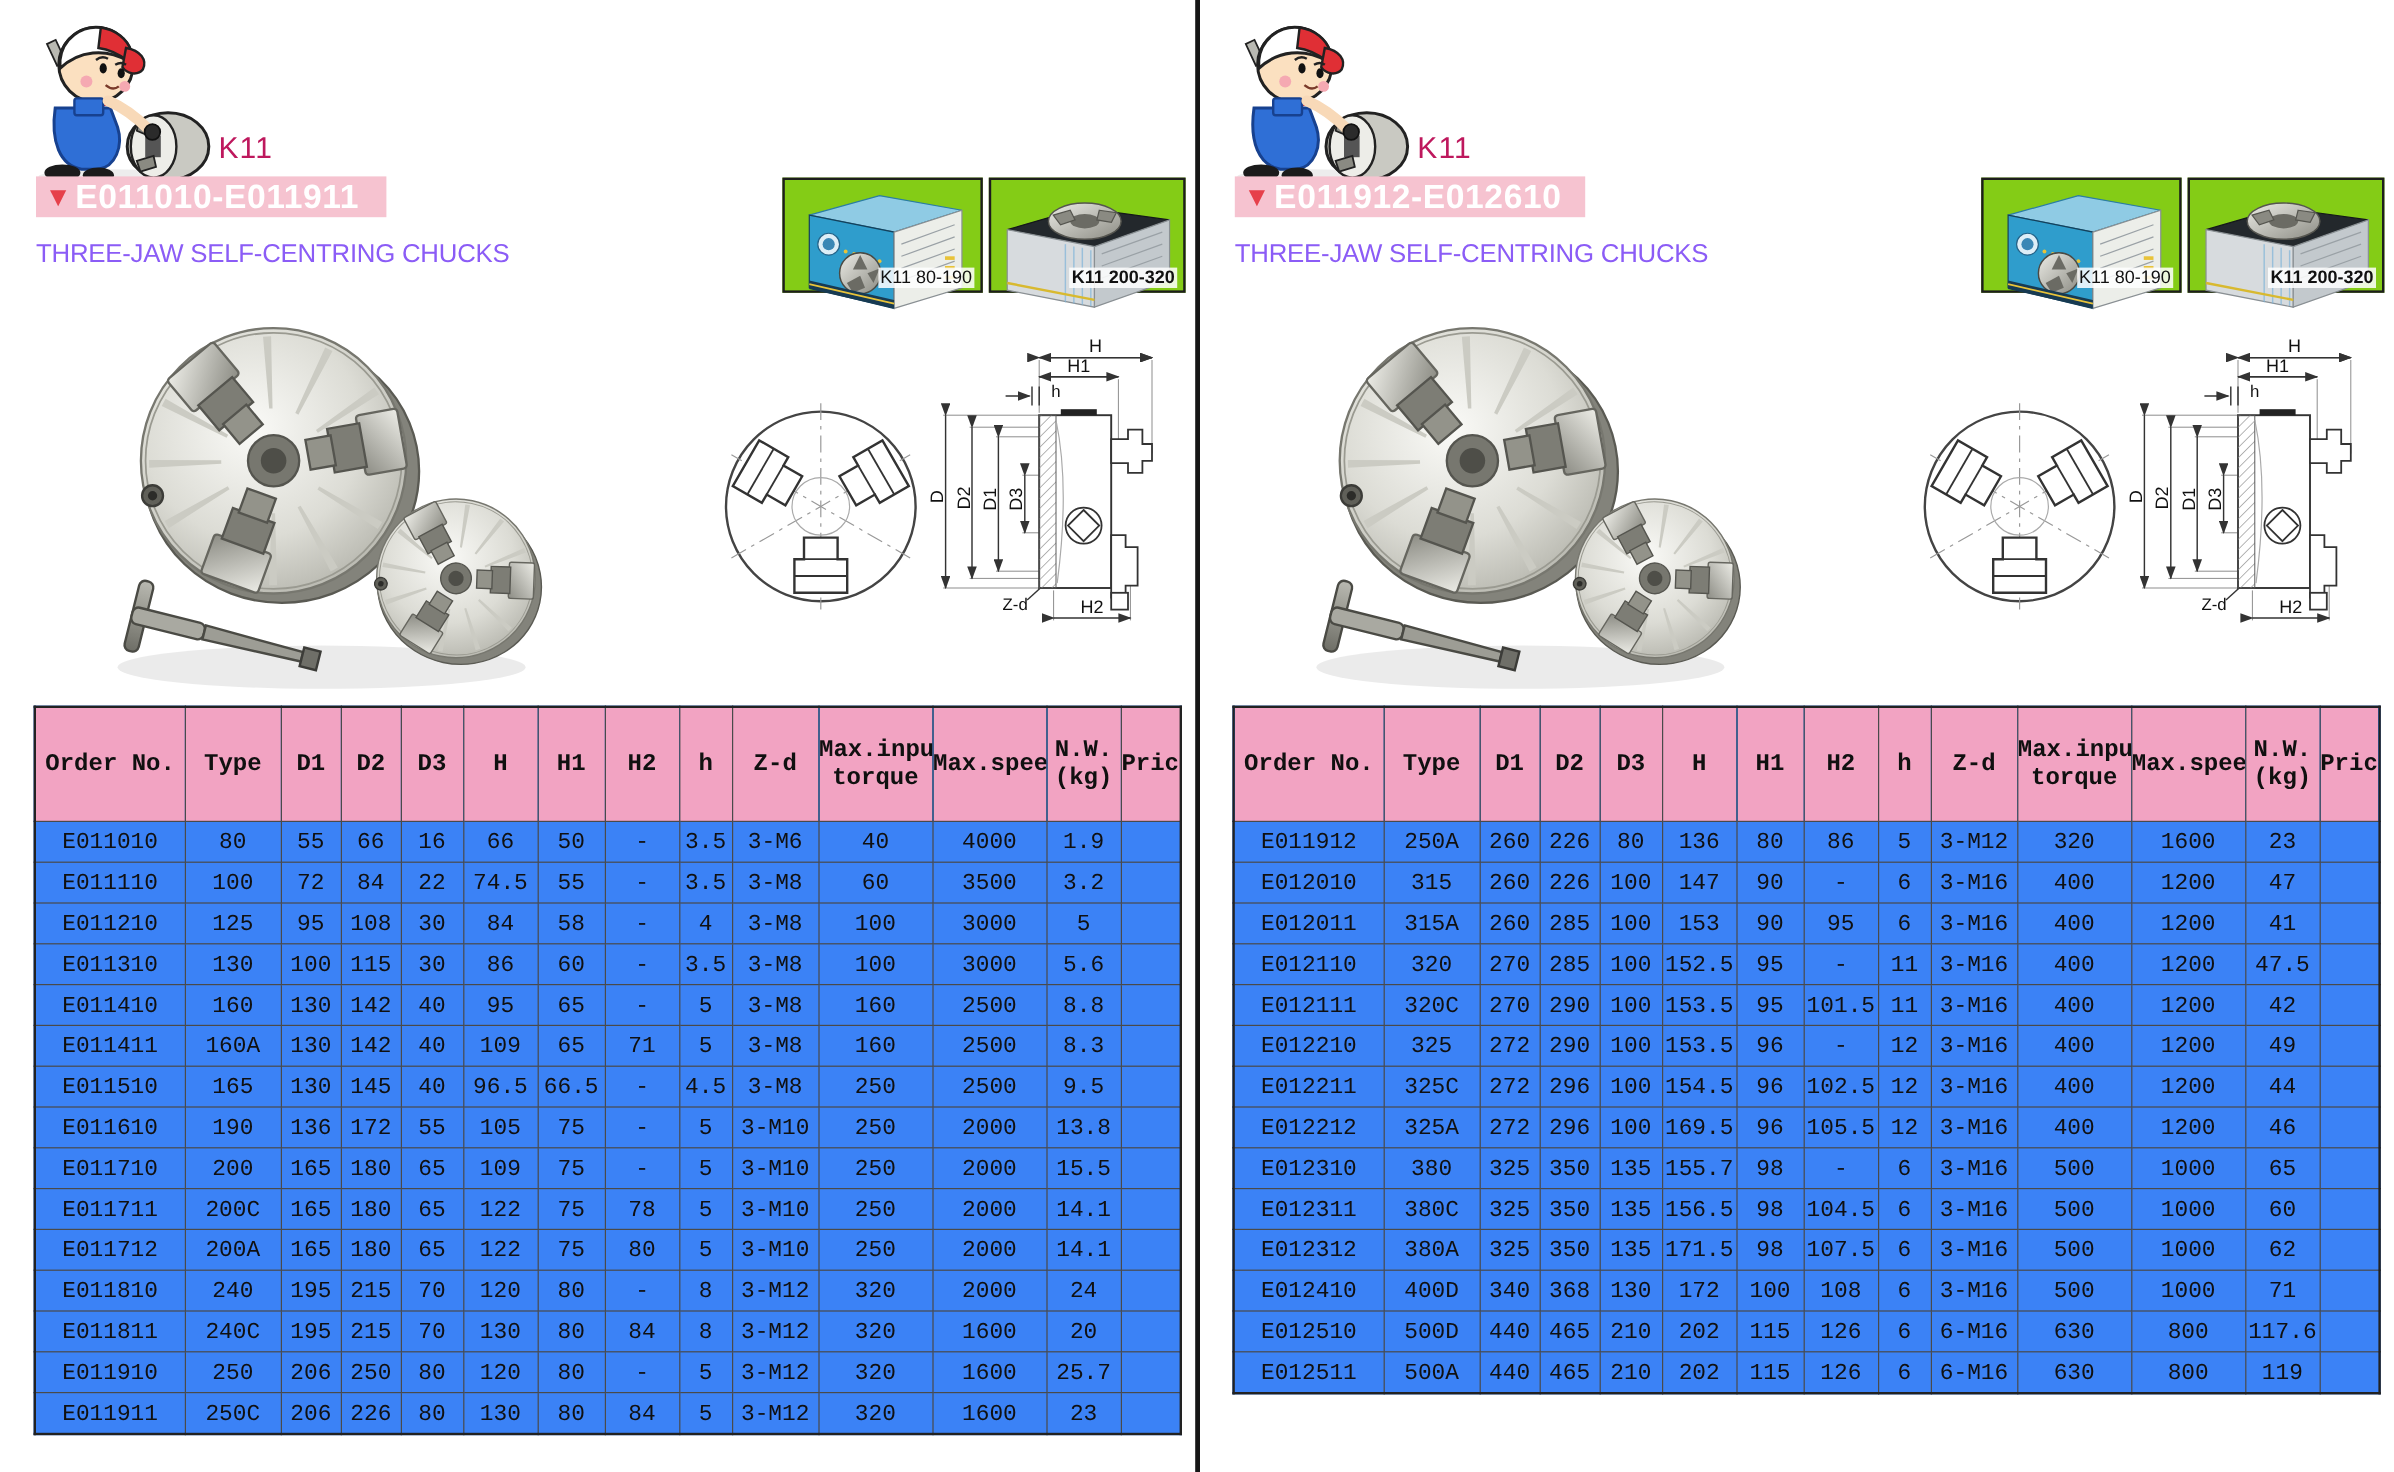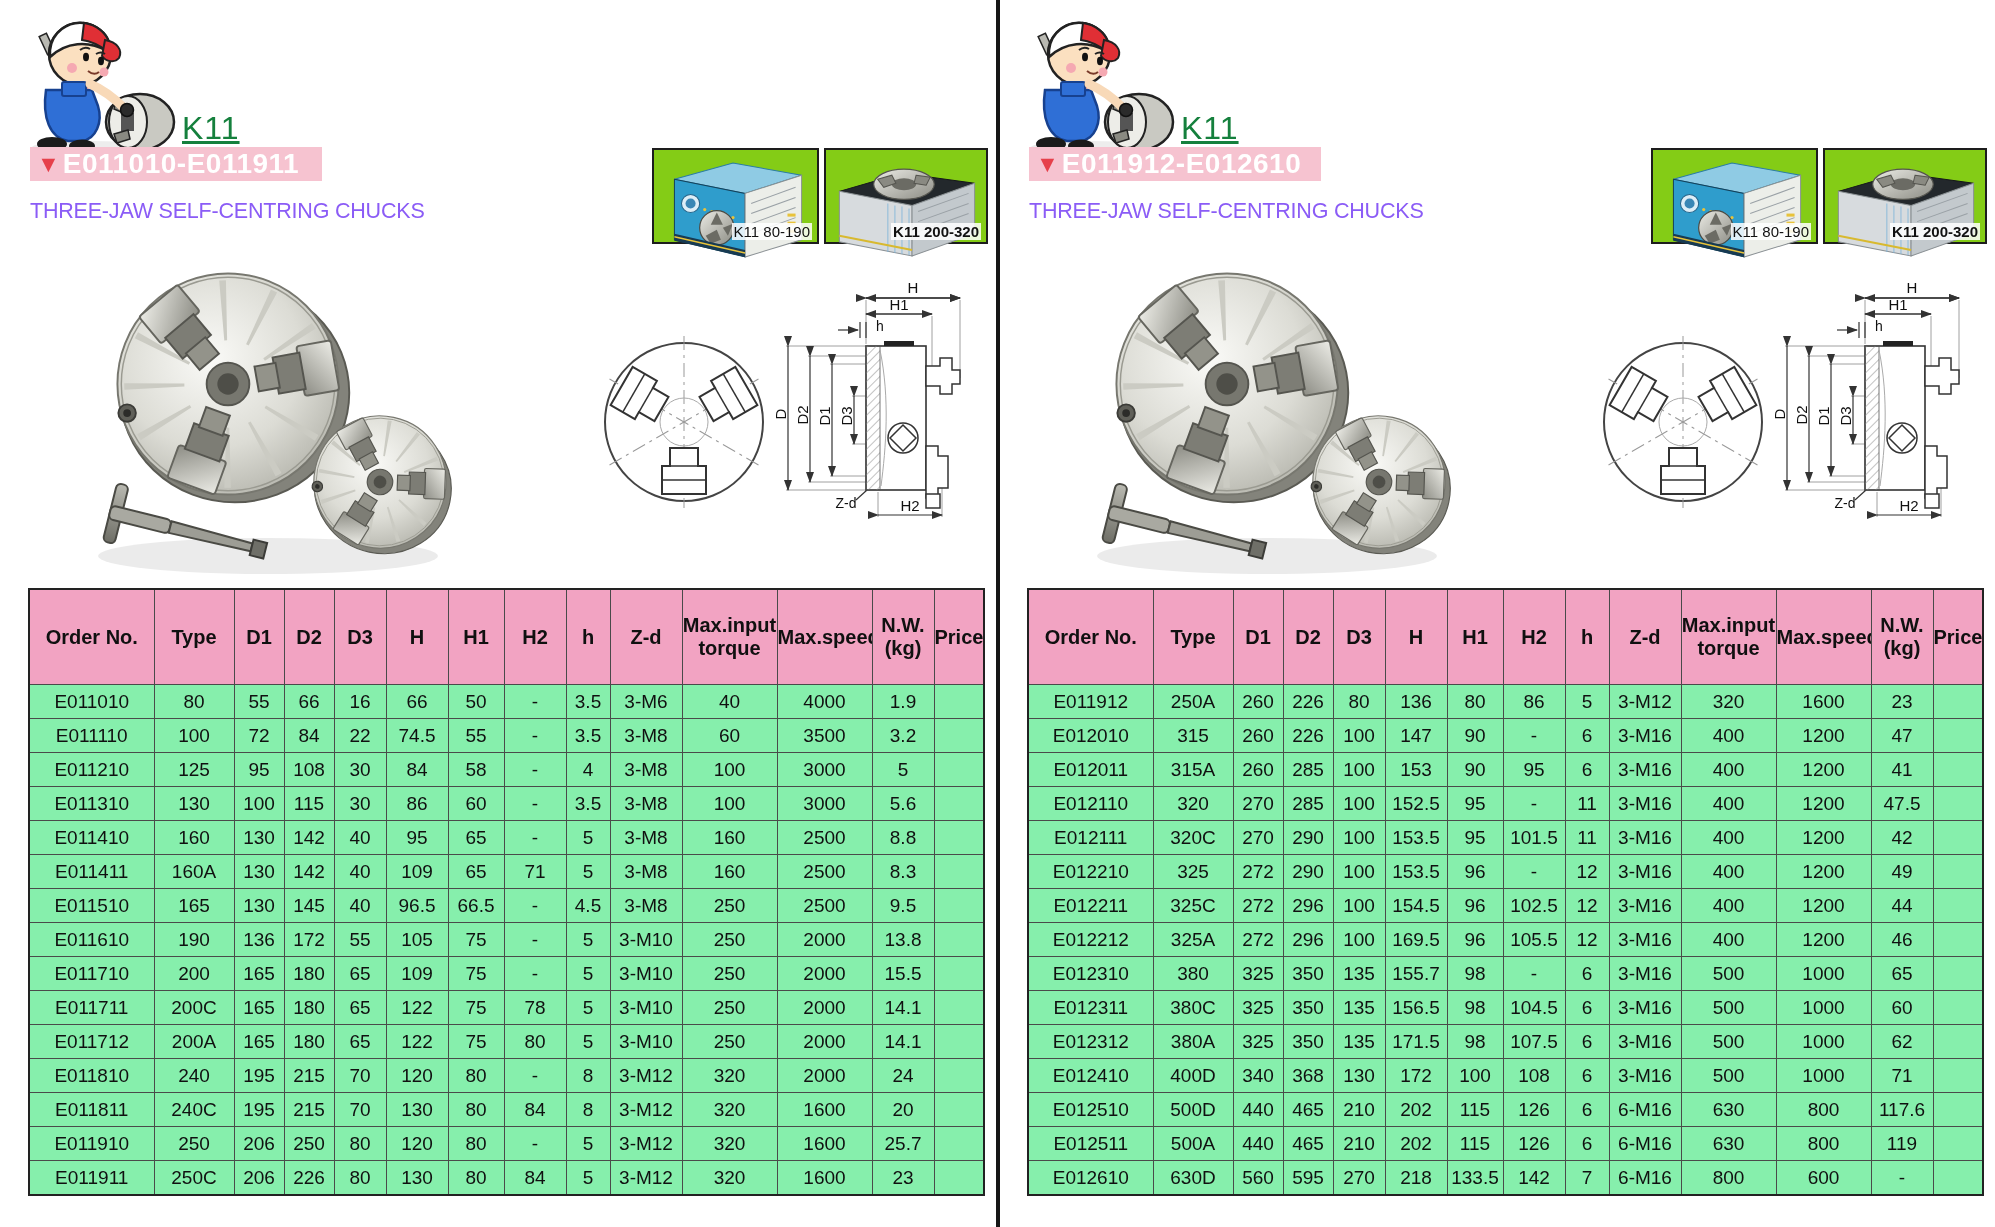--- a/index.html
+++ b/index.html
@@ -3,34 +3,34 @@
 <meta charset="utf-8">
 <style>
   html,body{margin:0;padding:0;background:#fff;}
   body{width:1995px;height:1227px;position:relative;font-family:"Liberation Sans",sans-serif;color:#111;overflow:hidden;}
   .page{position:absolute;left:0;top:0;width:1995px;height:1227px;background:#fff;}
   .divider{position:absolute;left:996px;top:0;width:4px;height:1227px;background:#161616;}
   .panel{position:absolute;top:0;width:996px;height:1227px;}
   .panel.p0{left:0;}
   .panel.p1{left:999px;}
   .mascot{position:absolute;left:16px;top:6px;width:160px;height:148px;}
-  .brand{position:absolute;left:182px;top:110px;font-size:32px;letter-spacing:1px;color:#15803d;text-decoration:underline;}
+  .brand{position:absolute;left:182px;top:110px;font-size:25px;letter-spacing:1px;color:#be185d;}
   .banner{position:absolute;left:30px;top:147px;width:292px;height:34px;background:#f6c3d0;display:flex;align-items:center;padding-left:7px;box-sizing:border-box;}
   .banner .arrow{color:#e6404b;font-size:23px;margin-right:3px;line-height:1;}
   .banner .rangetext{color:#fff;font-weight:bold;font-size:28px;letter-spacing:.5px;white-space:nowrap;}
   .title{position:absolute;left:30px;top:199px;font-size:21.5px;color:#8b5cf6;letter-spacing:-.2px;white-space:nowrap;}
   .photo{position:absolute;left:78px;top:226px;width:400px;height:360px;}
   .pkg{position:absolute;top:148px;height:96px;border:2px solid #1d1d1d;background:#84cc16;box-sizing:border-box;text-align:right;}
   .pkg.first{left:652px;width:167px;}
   .pkg.second{left:824px;width:164px;font-weight:bold;}
   .pkg svg{position:absolute;left:5px;top:3px;}
   .pkg .cap{position:absolute;right:5px;bottom:2px;font-size:15px;color:#111;background:rgba(255,255,255,.85);padding:0 2px;white-space:nowrap;}
   .frontview{position:absolute;left:596px;top:330px;width:176px;height:184px;}
   .sideview{position:absolute;left:774px;top:278px;width:200px;height:270px;}
-  table.spec{position:absolute;left:28px;top:588px;width:955px;border-collapse:collapse;table-layout:fixed;border:2px solid #222;background:#86efac;}
+  table.spec{position:absolute;left:28px;top:588px;width:955px;border-collapse:collapse;table-layout:fixed;border:2px solid #222;background:#3b82f6;font-family:Liberation Mono, monospace;}
   table.spec th,table.spec td{border:1px solid #4a4a4a;text-align:center;vertical-align:middle;padding:0;overflow:hidden;}
   table.spec th{background:#f2a3c2;font-weight:bold;font-size:20px;height:94px;white-space:pre-line;line-height:1.15;color:#101010;}
   table.spec td{height:33px;font-size:19px;color:#101010;}
 </style>
 </head>
 <body>
 
 <svg width="0" height="0" style="position:absolute" aria-hidden="true">
   <defs>
     <marker id="ma" markerWidth="11" markerHeight="8" refX="10" refY="4" orient="auto" markerUnits="userSpaceOnUse">
@@ -857,32 +857,16 @@
             <td>202</td>
             <td>115</td>
             <td>126</td>
             <td>6</td>
             <td>6-M16</td>
             <td>630</td>
             <td>800</td>
             <td>119</td>
             <td></td>
           </tr>
-          <tr>
-            <td>E012610</td>
-            <td>630D</td>
-            <td>560</td>
-            <td>595</td>
-            <td>270</td>
-            <td>218</td>
-            <td>133.5</td>
-            <td>142</td>
-            <td>7</td>
-            <td>6-M16</td>
-            <td>800</td>
-            <td>600</td>
-            <td>-</td>
-            <td></td>
-          </tr>
         </tbody>
       </table>
   </div>
 </div>
 
 </body></html>

